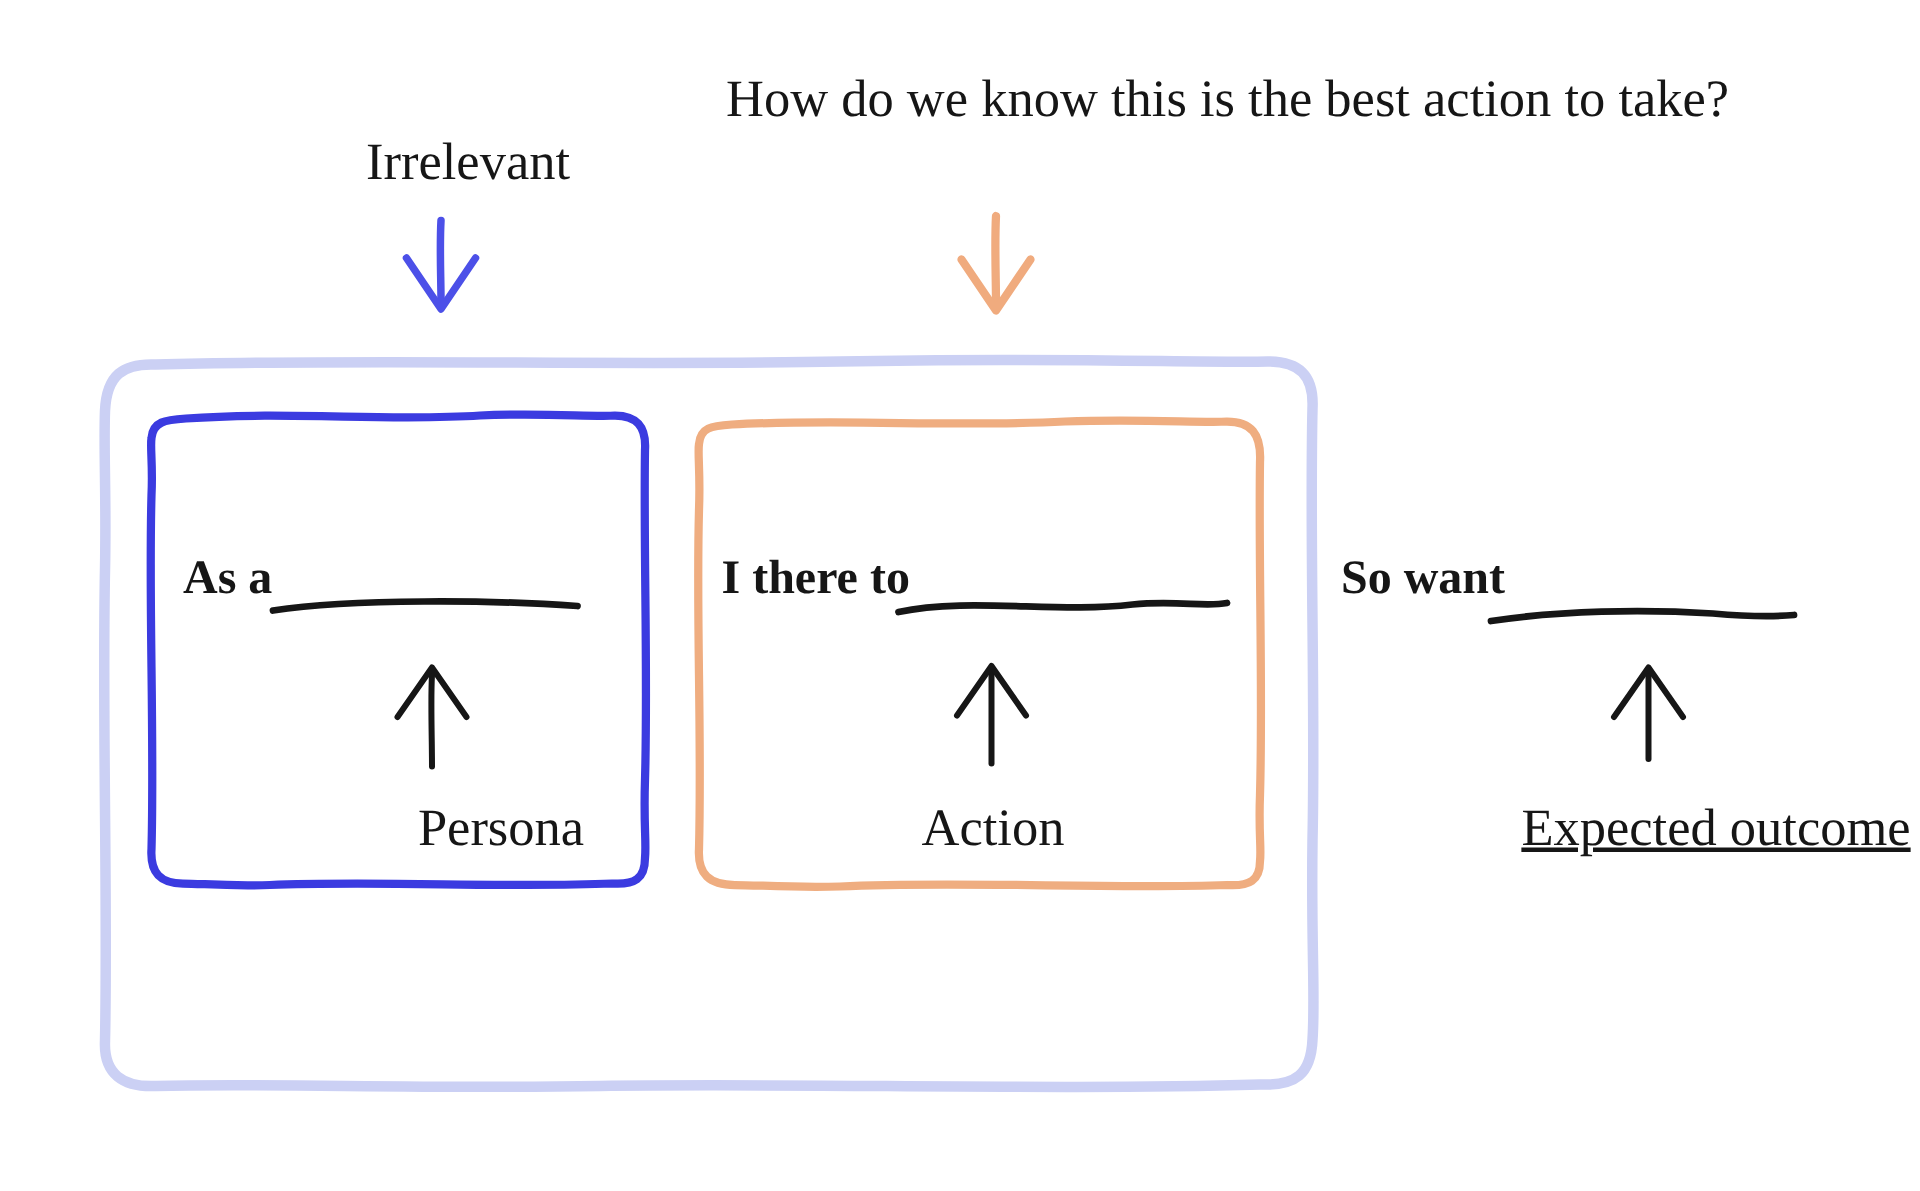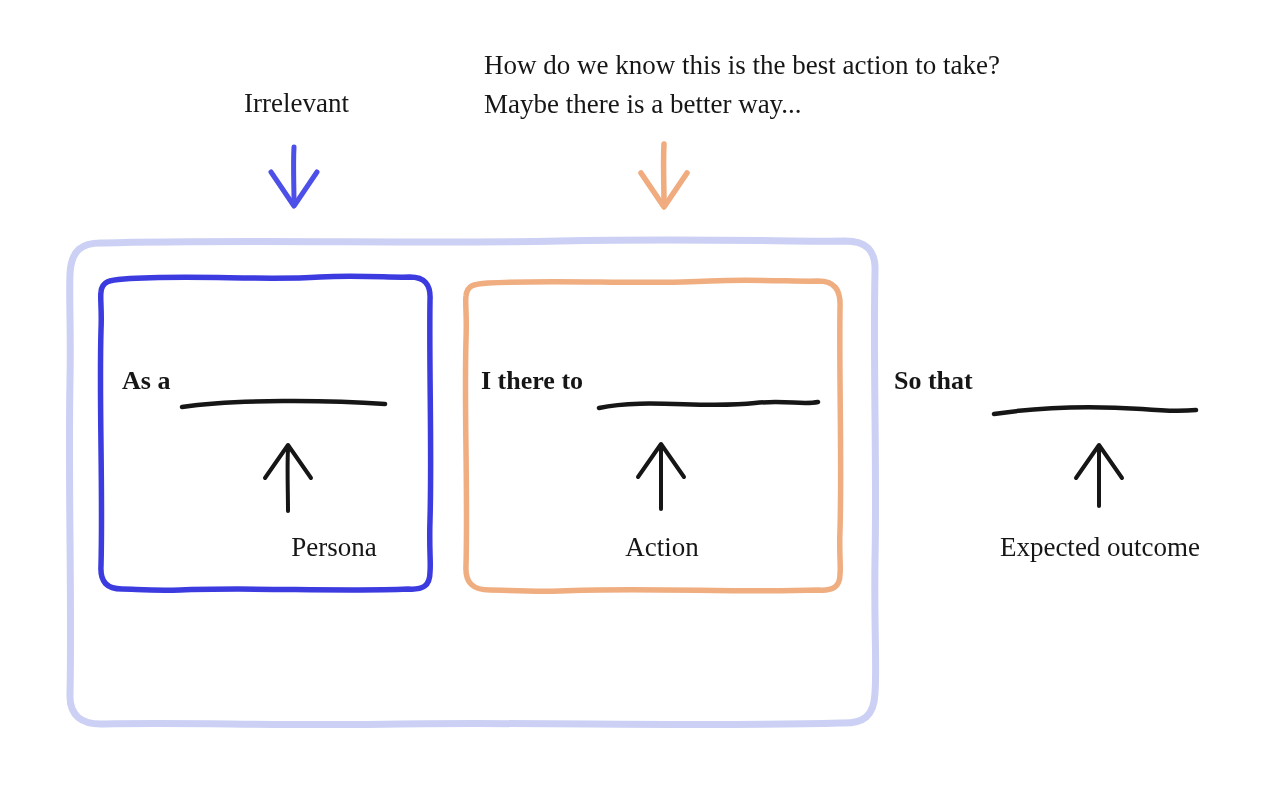--- a/index.html
+++ b/index.html
@@ -7,26 +7,26 @@
     position:relative;
     width:1280px;height:794px;
     background:#ffffff;
     overflow:hidden;
     font-family:"Liberation Serif","DejaVu Serif",serif;
     color:#161616;
   }
   .sketch-layer{position:absolute;left:0;top:0;width:1280px;height:794px;}
   .label{
     position:absolute;
-    font-size:27px;
+    font-size:35px;
     line-height:1.2;
     white-space:nowrap;
     color:#161616;
   }
-  .prefix{font-weight:700;font-size:26px;}
+  .prefix{font-weight:700;font-size:32px;}
   .centered{transform:translateX(-50%);}
   .question{line-height:39px;}
 </style>
 </head>
 <body>
 
 <div class="stage">
 
   <svg class="sketch-layer" viewBox="0 0 1280 794">
 
@@ -97,29 +97,28 @@
     <g fill="none" stroke-width="4" stroke-linecap="round" stroke-linejoin="round" stroke="#161616">
       <path d="M 1099 506 C 1099 488, 1099 464, 1099 449"></path>
       <path d="M 1076 478 L 1099 445 L 1122 478"></path>
     </g>
   </svg>
 
   <div class="label" style="left:244px;top:87px;">Irrelevant</div>
 
   <div class="label question" style="left:484px;top:46px;">
     <div>How do we know this is the best action to take?</div>
-    <div>Maybe there is a better way...</div>
   </div>
 
   <div class="label prefix" style="left:122px;top:365px;">As a</div>
 
   <div class="label prefix" style="left:481px;top:365px;">I there to</div>
 
-  <div class="label prefix" style="left:894px;top:365px;">So that</div>
+  <div class="label prefix" style="left:894px;top:365px;">So want</div>
 
   <div class="label centered" style="left:290px;top:531px;margin-left:44px;">Persona</div>
 
   <div class="label centered" style="left:662px;top:531px;">Action</div>
 
-  <div class="label centered" style="left:1100px;top:531px;">Expected outcome</div>
+  <div class="label centered" style="left:1144px;top:531px;text-decoration:underline;">Expected outcome</div>
 
 
 </div>
 
 </body></html>

